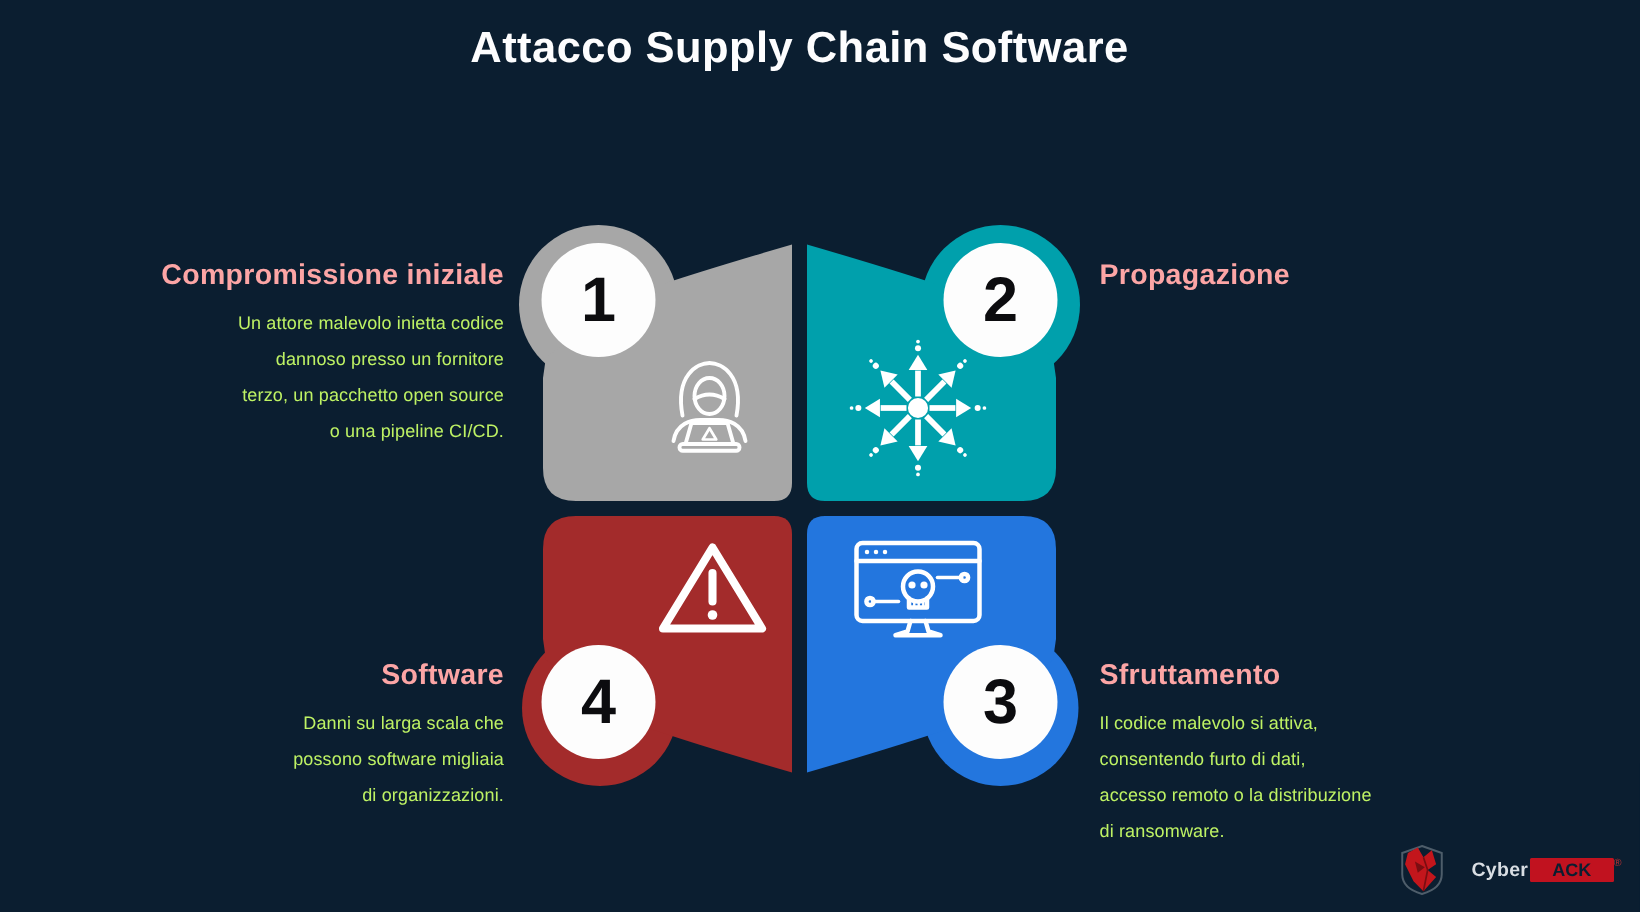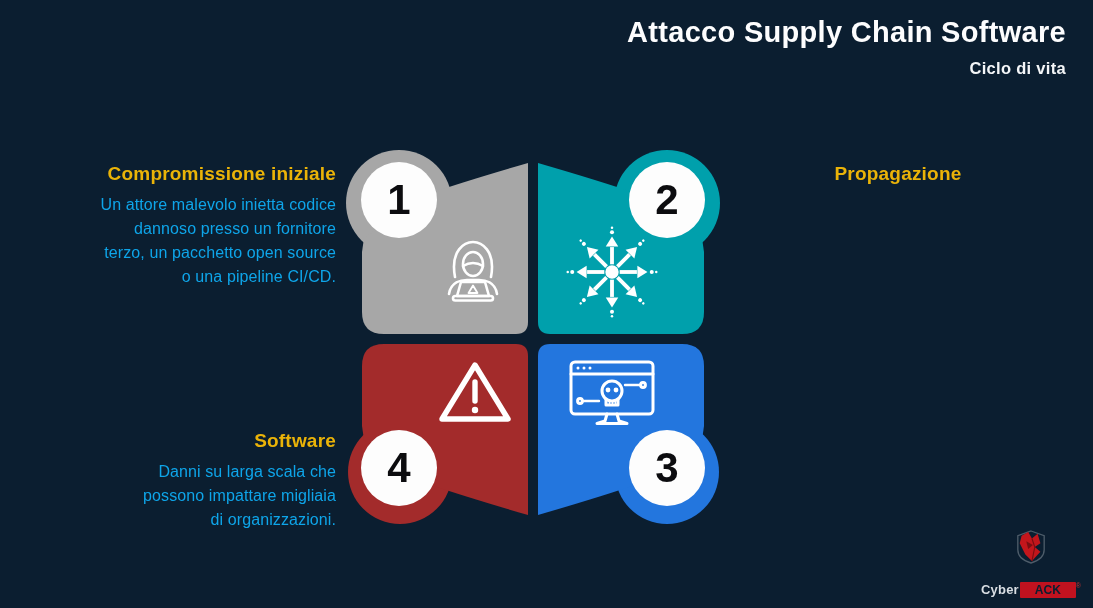--- a/index.html
+++ b/index.html
@@ -1,54 +1,53 @@
 <!DOCTYPE html>
 <html><head>
 <meta charset="utf-8">
 <style>
   html,body{margin:0;padding:0;background:#0b1e30;}
   .stage{
     position:relative;width:1093px;height:608px;overflow:hidden;
     background:#0b1e30;font-family:"Liberation Sans",sans-serif;color:#fff;
   }
   
-  .header{position:absolute;left:0;top:16px;width:1066px;text-align:right;}
+  .header{position:absolute;left:0;top:16px;width:1066px;text-align:center;}
   .header h1{margin:0;font-size:29px;font-weight:700;letter-spacing:.3px;color:#fdfdfe;}
   .header h2{margin:10px 0 0;font-size:16.5px;font-weight:700;letter-spacing:.3px;color:#f4f6f8;}
   
   .petals{position:absolute;left:0;top:0;width:1093px;height:608px;}
   .num-badge{
     position:absolute;width:76px;height:76px;border-radius:50%;background:#fdfdfd;
     display:flex;align-items:center;justify-content:center;
     font-size:42px;font-weight:700;color:#0c0c0f;
   }
   .icon{position:absolute;}
   
-  .block{position:absolute;text-align:center;}
-  .block h3{margin:4px 0 8px;font-size:19px;font-weight:700;color:#eab308;letter-spacing:.2px;}
-  .block p{margin:0;font-size:16px;line-height:24px;color:#0ea5e9;white-space:pre-line;letter-spacing:.1px;}
+  .block{position:absolute;}
+  .block h3{margin:14px 0 8px;font-size:19px;font-weight:700;color:#fca5a5;letter-spacing:.2px;}
+  .block p{margin:0;font-size:12px;line-height:24px;color:#bef264;white-space:pre-line;letter-spacing:.1px;}
   .align-right{text-align:right;}
   
-  .logo{position:absolute;right:12px;bottom:10px;display:flex;align-items:center;gap:17px;flex-direction:column;}
+  .logo{position:absolute;right:12px;bottom:10px;display:flex;align-items:center;gap:17px;}
   .logo .wordmark{display:flex;align-items:flex-start;}
   .logo .prefix{font-size:13px;font-weight:700;color:#d9dee3;letter-spacing:.2px;line-height:16px;}
   .logo .suffix{
     font-size:12px;font-weight:700;color:#0b1e30;line-height:14px;
     padding:1px 15px;border-radius:1px;margin-left:1px;
   }
   .logo sup{font-size:7px;color:#c53434;line-height:8px;}
 </style>
 </head>
 <body>
 
 <div class="stage">
 
   <div class="header">
     <h1>Attacco Supply Chain Software</h1>
-    <h2>Ciclo di vita</h2>
   </div>
 
   <svg class="petals" viewBox="0 0 1093 608" aria-hidden="true">
 
     <circle cx="399" cy="203" r="53" fill="#a7a7a7"></circle>
     <path d="M 528 163 Q 466 181 428 194 L 364 238 L 362 252 L 362 312 Q 362 334 384 334 L 516 334 Q 528 334 528 322 Z" fill="#a7a7a7"></path>
 
     <circle cx="667" cy="203" r="53" fill="#00a0ac"></circle>
     <path d="M 538 163 Q 600 181 638 194 L 702 238 L 704 252 L 704 312 Q 704 334 682 334 L 550 334 Q 538 334 538 322 Z" fill="#00a0ac"></path>
 
@@ -135,24 +134,31 @@
 o una pipeline CI/CD.</p>
   </div>
 
   <div class="block" style="left:733px;top:159px;width:330px;">
     <h3>Propagazione</h3>
   </div>
 
   <div class="block align-right" style="left:30px;top:426px;width:306px;">
     <h3>Software</h3>
     <p>Danni su larga scala che
-possono impattare migliaia
+possono software migliaia
 di organizzazioni.</p>
   </div>
 
+  <div class="block" style="left:733px;top:426px;width:340px;">
+    <h3>Sfruttamento</h3>
+    <p>Il codice malevolo si attiva,
+consentendo furto di dati,
+accesso remoto o la distribuzione
+di ransomware.</p>
+  </div>
 
   <div class="logo">
     <svg width="32" height="36" viewBox="0 0 34 38">
       <path d="M 17 2 L 31 7 L 31 22 Q 31 32 17 36 Q 3 32 3 22 L 3 7 Z" fill="none" stroke="#4e5d6a" stroke-width="1.4"></path>
       <path d="M 7 7 L 14 3 L 18 10 L 24 5 L 27 15 L 21 19 L 27 24 L 18 34 L 11 27 L 5 15 Z" fill="#c3161c"></path>
       <path d="M 12 13 L 19 17 L 14 21 Z" fill="#7a0e12"></path>
       <path d="M 18 10 L 21 19 L 18 34" fill="none" stroke="#7a0e12" stroke-width="1.2"></path>
     </svg>
     <div class="wordmark">
       <span class="prefix">Cyber</span>

